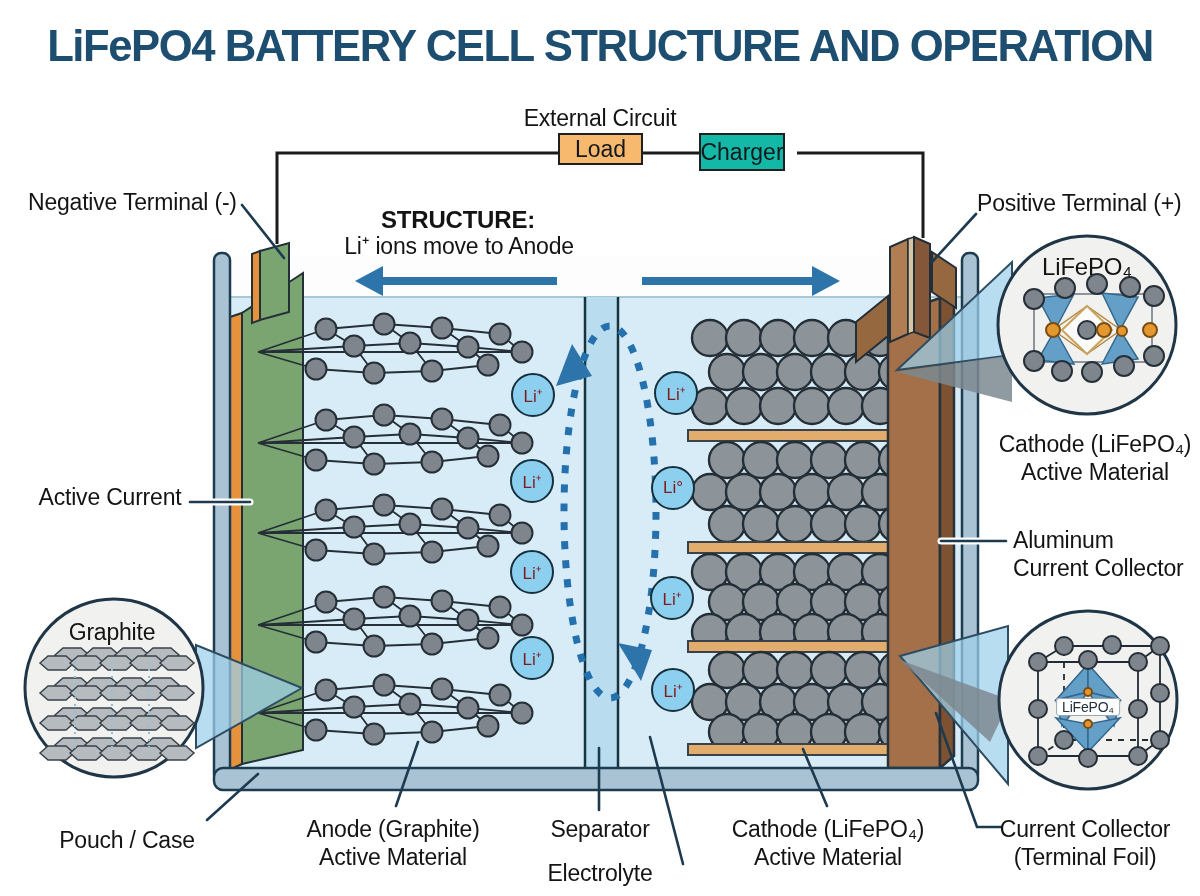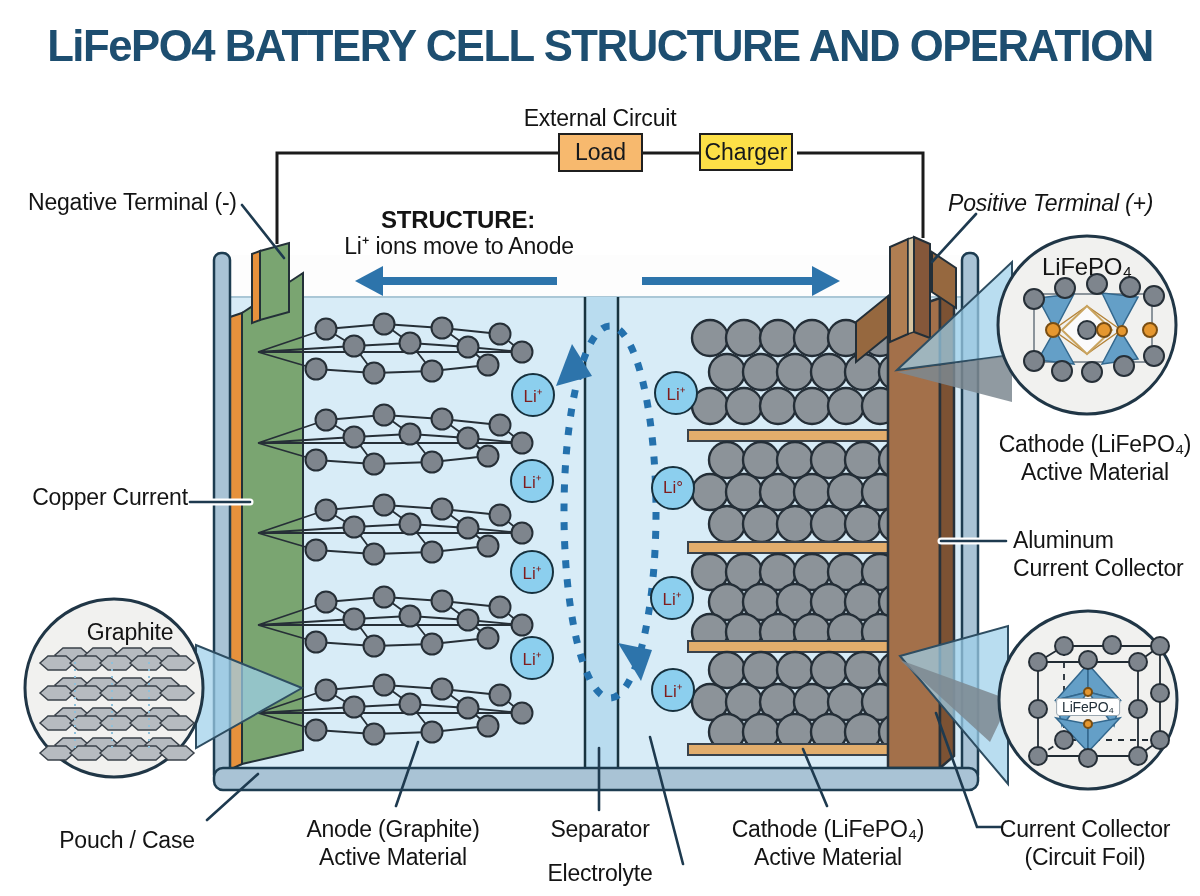--- a/index.html
+++ b/index.html
@@ -259,53 +259,53 @@
     <line class="ptr" x1="599" y1="810" x2="599" y2="748"></line>
     <line class="ptr" x1="683" y1="864" x2="650" y2="737"></line>
     <line class="ptr" x1="827" y1="806" x2="803" y2="749"></line>
     <path class="ptr" d="M1002,827 H977 L936,713"></path>
   </g>
 </svg>
 
 <div class="title">LiFePO4 BATTERY CELL STRUCTURE AND OPERATION</div>
 
 <div class="lbl c" style="left:600px;top:104px;">External Circuit</div>
-<div class="cbox" style="left:558px;top:133px;width:85px;height:39px;background:#f7b96e;">Load</div>
-<div class="cbox" style="left:699px;top:133px;width:94px;height:38px;background:#fde047;">Charger</div>
+<div class="cbox" style="left:558px;top:133px;width:85px;height:32px;background:#f7b96e;">Load</div>
+<div class="cbox" style="left:699px;top:133px;width:86px;height:38px;background:#14b8a6;">Charger</div>
 
 <div class="lbl c b" style="left:458px;top:205px;font-size:24px;">STRUCTURE:</div>
 <div class="lbl c" style="left:459px;top:232px;">Li⁺ ions move to Anode</div>
 
 <div class="lbl" style="left:28px;top:188px;">Negative Terminal (-)</div>
-<div class="lbl" style="left:948px;top:189px;font-style:italic;">Positive Terminal (+)</div>
+<div class="lbl" style="left:977px;top:189px;">Positive Terminal (+)</div>
 
 <div class="lbl c" style="left:110px;top:483px;text-align:center;">
-  <div>Copper Current</div>
-</div>
-
-<div class="lbl c" style="left:130px;top:618px;">Graphite</div>
+  <div>Active Current</div>
+</div>
+
+<div class="lbl c" style="left:112px;top:618px;">Graphite</div>
 
 <div class="lbl c" style="left:127px;top:826px;">Pouch / Case</div>
 
 <div class="lbl c" style="left:393px;top:815px;text-align:center;">
   <div>Anode (Graphite)</div>
   <div>Active Material</div>
 </div>
 
 <div class="lbl c" style="left:600px;top:815px;">Separator</div>
 <div class="lbl c" style="left:600px;top:859px;">Electrolyte</div>
 
 <div class="lbl c" style="left:828px;top:815px;text-align:center;">
   <div>Cathode (LiFePO₄)</div>
   <div>Active Material</div>
 </div>
 
 <div class="lbl c" style="left:1085px;top:815px;text-align:center;">
   <div>Current Collector</div>
-  <div>(Circuit Foil)</div>
+  <div>(Terminal Foil)</div>
 </div>
 
 <div class="lbl c" style="left:1095px;top:430px;text-align:center;">
   <div>Cathode (LiFePO₄)</div>
   <div>Active Material</div>
 </div>
 
 <div class="lbl" style="left:1013px;top:526px;">
   <div>Aluminum</div>
   <div>Current Collector</div>

